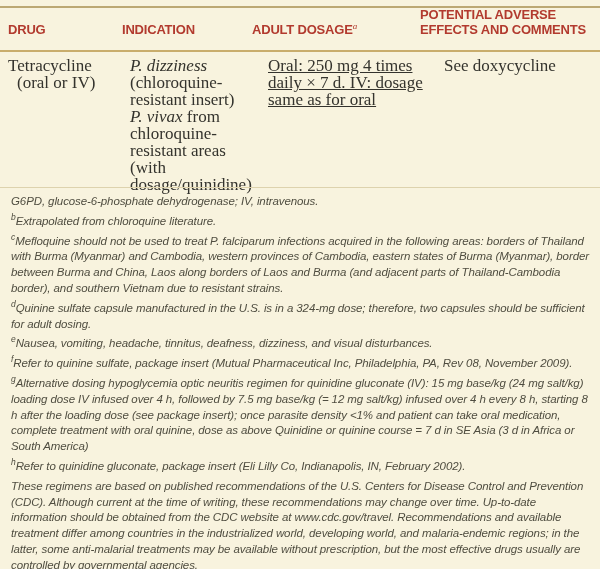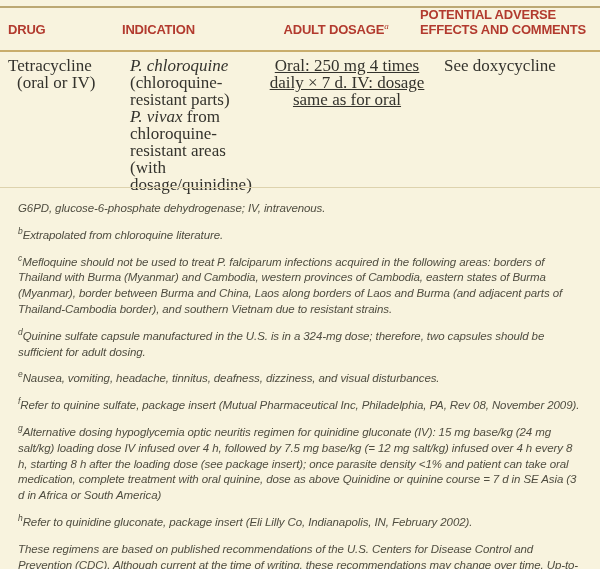--- a/index.html
+++ b/index.html
@@ -23,42 +23,42 @@
     font-weight:700;font-size:13px;line-height:15px;
     color:#b23a2e;letter-spacing:-0.2px;
     padding-bottom:12px;
   }
   .hcell sup{
     font-family:"Liberation Serif",serif;
     font-style:italic;font-weight:400;font-size:9px;line-height:0;
   }
   .c0{width:114px;flex:none;}
   .c1{width:130px;flex:none;}
-  .c2{width:168px;flex:none;text-align:center;}
+  .c2{width:168px;flex:none;}
   .c3{flex:1;}
 
   .tbody{
     position:absolute;top:57px;left:8px;right:4px;bottom:382px;
     display:flex;
     font-family:"Liberation Serif",serif;
     font-size:17px;line-height:17px;color:#34332d;
   }
   .cell{padding-right:8px;}
   .route{padding-left:9px;}
   .it{font-style:italic;}
   .dosage-text{max-width:158px;text-decoration:underline;}
 
   .footnotes{
     position:absolute;top:190px;left:7px;right:5px;
     font-family:"Liberation Sans",sans-serif;
     font-style:italic;
     font-size:11.5px;line-height:15.8px;
     color:#4f4d40;letter-spacing:-0.1px;
   }
-  .footnotes p{margin:11px;}
+  .footnotes p{margin:4px;}
   .footnotes sup{font-size:8.5px;line-height:0;}
 </style>
 </head>
 <body>
 
 <div class="page">
   <div class="top-rule"></div>
 
   <div class="thead" id="thead">
       <div class="hcell c0"><span>DRUG</span></div>
@@ -68,21 +68,21 @@
     </div>
 
   <div class="head-rule"></div>
 
   <div class="tbody">
     <div class="cell c0">
       <div>Tetracycline</div>
       <div class="route">(oral or IV)</div>
     </div>
     <div class="cell c1" id="indication-cell">
-        <div><span class="it">P. chloroquine</span><span> (chloroquine-resistant parts)</span></div>
+        <div><span class="it">P. dizziness</span><span> (chloroquine-resistant insert)</span></div>
         <div><span class="it">P. vivax</span><span> from chloroquine-resistant areas (with dosage/quinidine)</span></div>
       </div>
     <div class="cell c2">
       <div class="dosage-text">Oral: 250 mg 4 times daily × 7 d. IV: dosage same as for oral</div>
     </div>
     <div class="cell c3">
       <div>See doxycycline</div>
     </div>
   </div>
 

